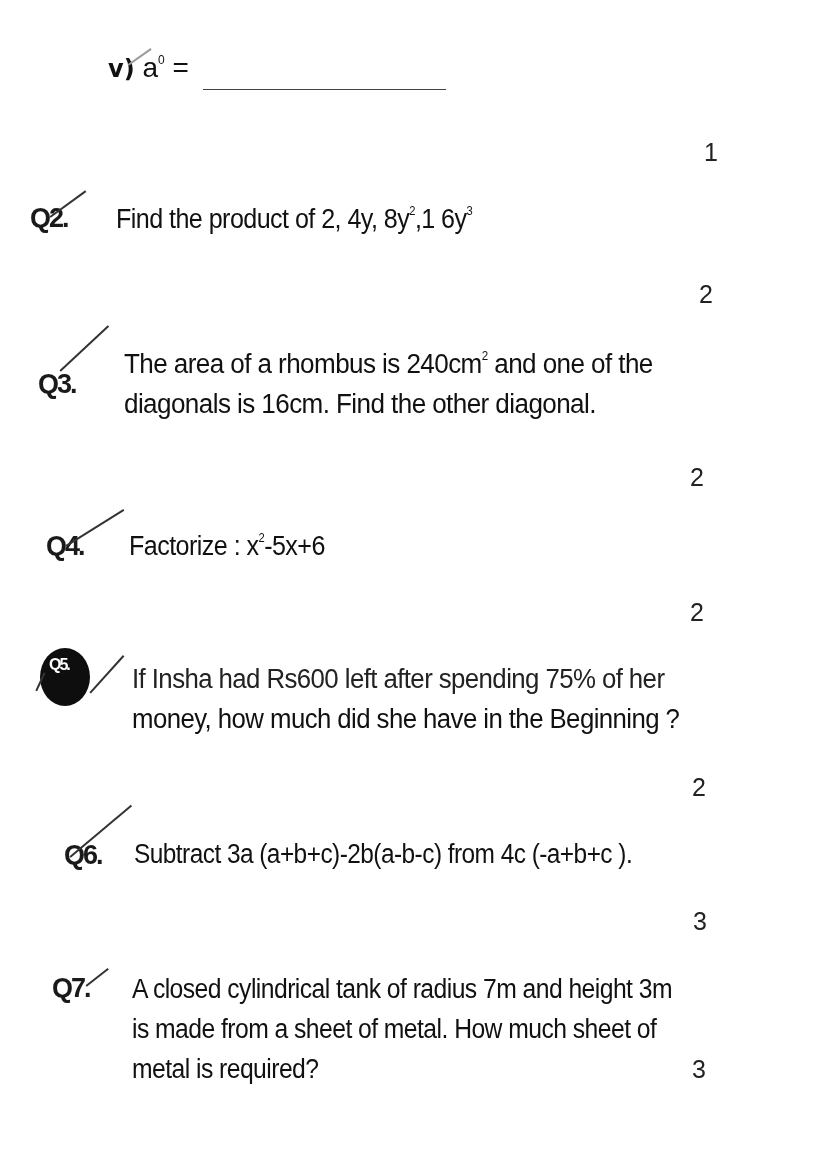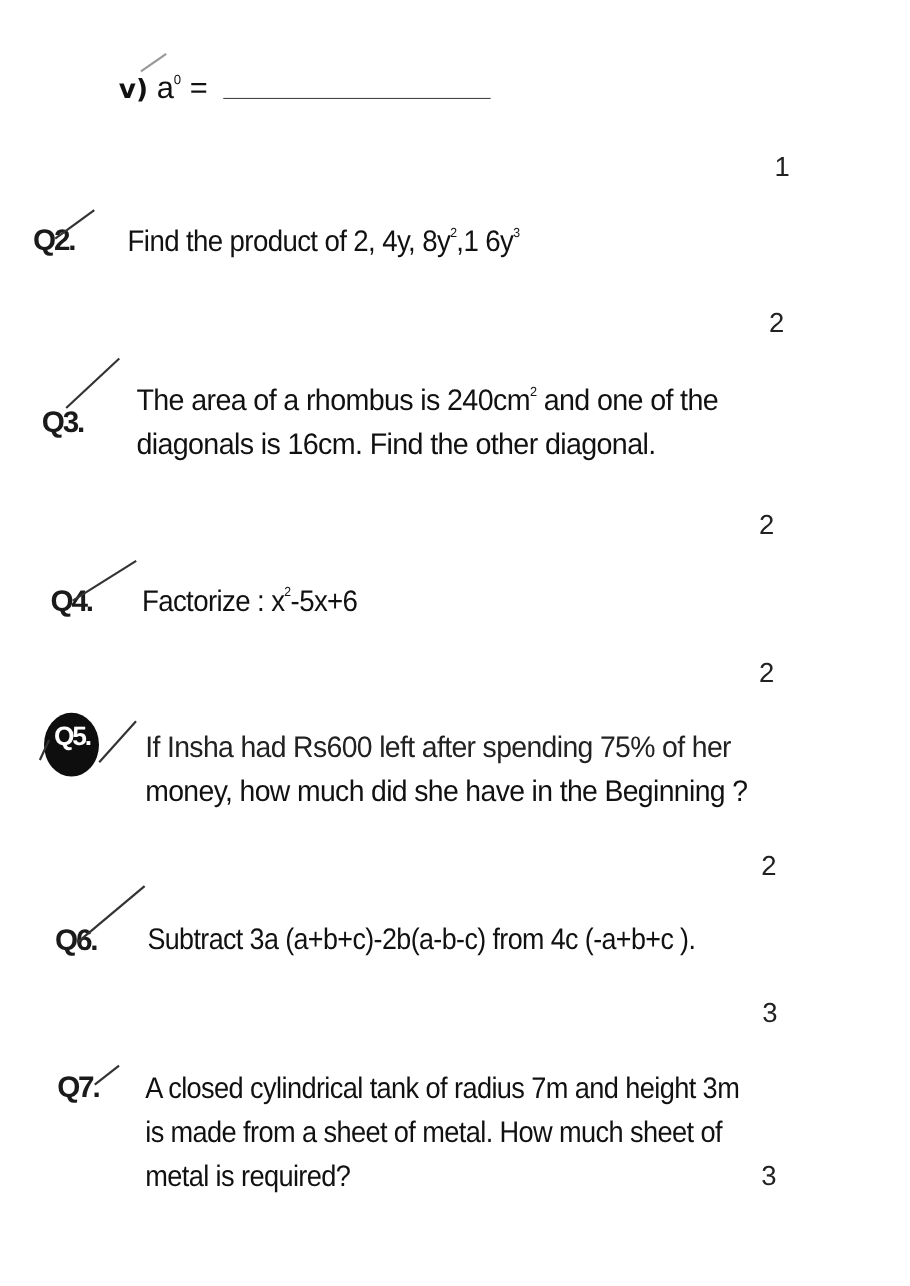--- a/index.html
+++ b/index.html
@@ -52,29 +52,29 @@
     .circle-mark {
       position: absolute;
       border-radius: 50%;
       background: #0e0e0e;
     }
     .circle-mark span {
       position: absolute;
       left: 9px;
       top: 8px;
       color: #ffffff;
-      font-size: 24px;
+      font-size: 16px;
       font-weight: bold;
       letter-spacing: -2px;
     }
   </style>
 </head>
 <body>
 
-<div class="abs" style="left:108px; top:64px; font-size:28px;">
+<div class="abs" style="left:108px; top:52px; font-size:28px;">
   <span style="font-weight:bold; font-family:'DejaVu Sans', sans-serif; font-size:24px;">v)</span>
   <span>a</span><sup>0</sup>
   <span>=</span>
 </div>
 <div class="abs blank-line" style="left:203px; top:89px; width:243px;"></div>
 <div class="tick" style="left:128px; top:64px; width:28px; transform:rotate(-35deg); background:#999;"></div>
 <div class="abs marks" style="left:704px; top:138px;">1</div>
 
 <div class="abs qlabel" style="left:30px; top:203px;">Q2.</div>
 <div class="tick" style="left:50px; top:216px; width:44px; transform:rotate(-36deg);"></div>
@@ -102,21 +102,21 @@
   <span>Q5.</span>
 </div>
 <div class="tick" style="left:36px; top:690px; width:20px; transform:rotate(-65deg);"></div>
 <div class="tick" style="left:90px; top:692px; width:50px; transform:rotate(-48deg);"></div>
 <div class="abs qtext" style="left:132px; top:659px; transform:scaleX(0.955);">
   <div style="color:#222;">If Insha had Rs600 left after spending 75% of her</div>
   <div>money, how much did she have in the Beginning ?</div>
 </div>
 <div class="abs marks" style="left:692px; top:773px;">2</div>
 
-<div class="abs qlabel" style="left:50px; top:840px;">Q6.</div>
+<div class="abs qlabel" style="left:64px; top:840px;">Q6.</div>
 <div class="tick" style="left:70px; top:856px; width:80px; transform:rotate(-40deg);"></div>
 <div class="abs qtext" style="left:134px; top:834px; transform:scaleX(0.905);">
   <div>Subtract 3a (a+b+c)-2b(a-b-c) from 4c (-a+b+c ).</div>
 </div>
 <div class="abs marks" style="left:693px; top:907px;">3</div>
 
 <div class="abs qlabel" style="left:52px; top:973px;">Q7.</div>
 <div class="tick" style="left:86px; top:985px; width:28px; transform:rotate(-38deg);"></div>
 <div class="abs qtext" style="left:132px; top:969px; transform:scaleX(0.915);">
   <div>A closed cylindrical tank of radius 7m and height 3m</div>

